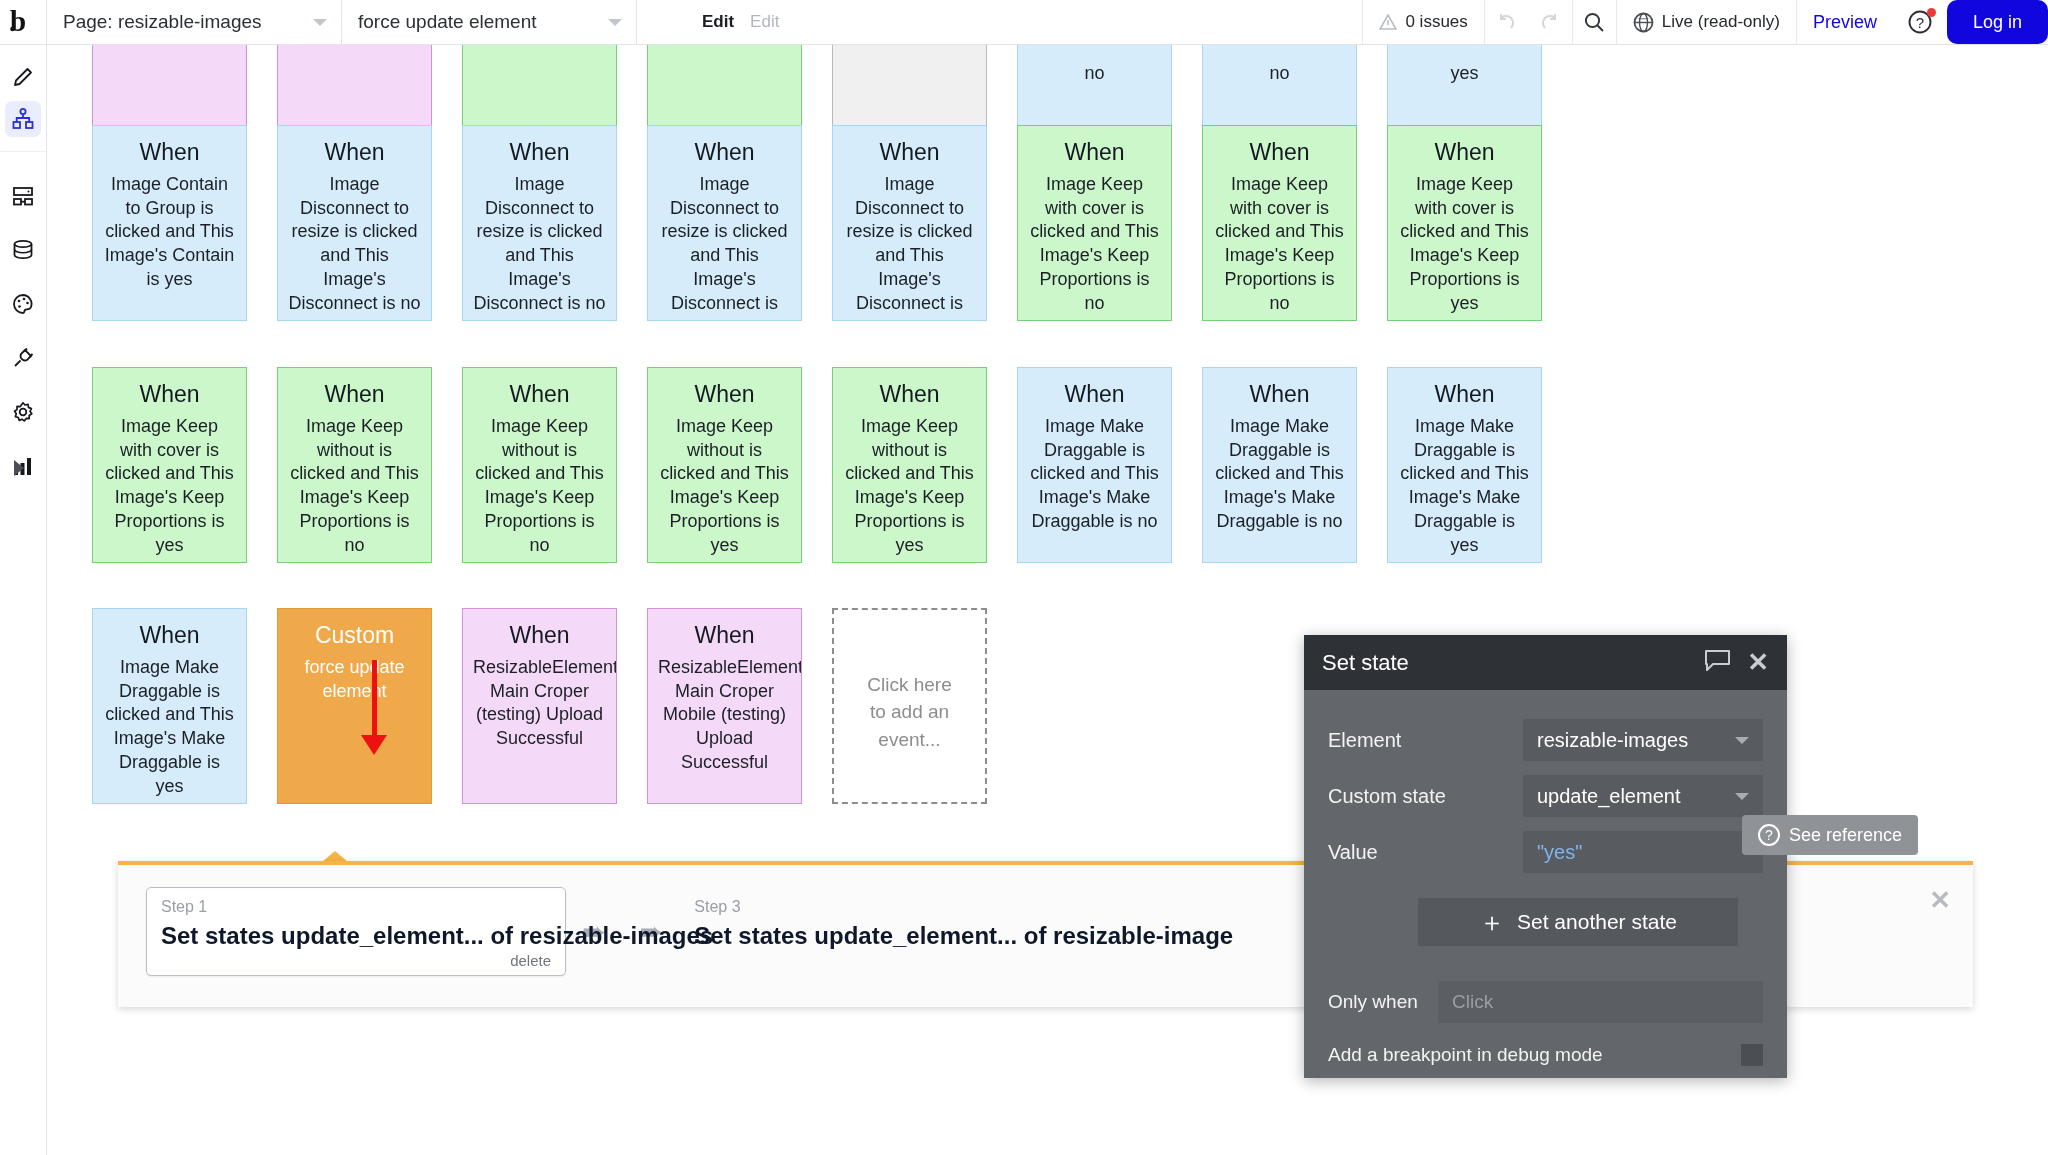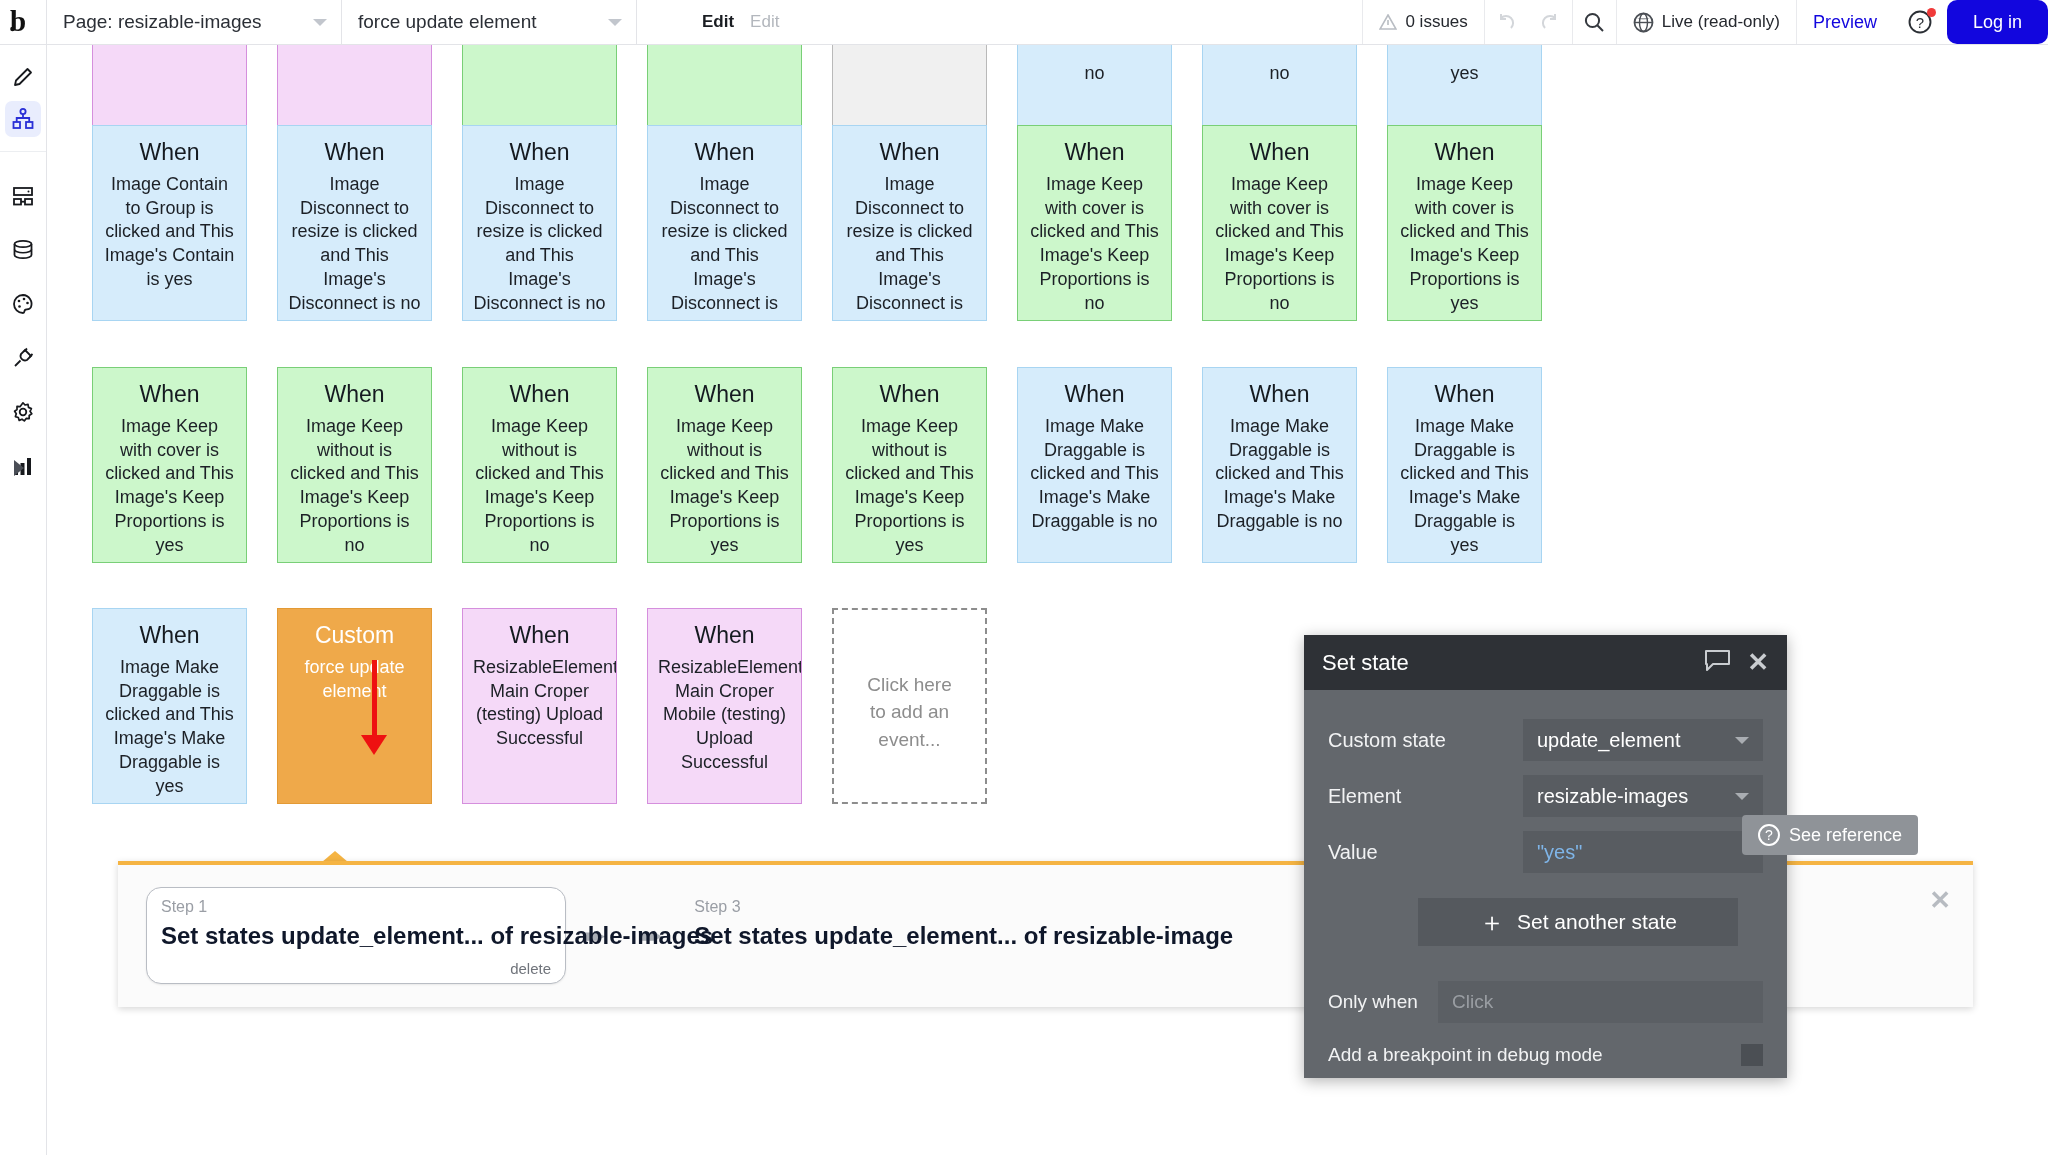--- a/index.html
+++ b/index.html
@@ -95,28 +95,28 @@
 
   
   .steps-panel{
     position:absolute; left:118px; top:861px; width:1855px; height:146px;
     background:#fbfbfb; border-top:4px solid #f5b443;
     box-shadow:0 2px 7px rgba(0,0,0,.16);
   }
   .steps-inner{ display:flex; align-items:flex-start; padding:22px 28px; gap:0; }
   .step{ position:relative; }
   .step-box{
-    border:1px solid #b9bdc4; background:#fff; border-radius:15px;
+    border:1px solid #b9bdc4; background:#fff; border-radius:5px;
     padding:10px 14px 6px 14px; width:420px;
     box-shadow:0 1px 2px rgba(0,0,0,.08);
   }
   .step-box.plain{ border:none; box-shadow:none; background:transparent; padding-top:11px;}
   .step-label{ font-size:16px; color:#9a9ea5; margin-bottom:6px; }
   .step-text{ font-size:24px; color:#0f172a; white-space:nowrap;font-weight:bold; }
-  .step-del{ text-align:right; font-size:15px; color:#70747b; margin-top:10px;}
+  .step-del{ text-align:right; font-size:15px; color:#70747b; margin-top:2px;}
   .step-arrow{ align-self:center; margin:0 16px; color:#a9adb4; font-size:30px; }
   .panel-x{ position:absolute; right:22px; top:20px; color:#b7bbc1; font-size:26px;
             font-weight:bold; }
 
   
   .ss{
     position:absolute; left:1304px; top:635px; width:483px; height:443px;
     box-shadow:0 3px 14px rgba(0,0,0,.30); z-index:60;
   }
   .ss-head{
@@ -450,34 +450,34 @@
         <span>
           <svg width="27" height="24" viewBox="0 0 27 24">
               <path d="M2 2 H25 V15 H9 L3 21 V15 H2 Z" fill="none" stroke="#c9ccd0" stroke-width="2" stroke-linejoin="round"></path>
             </svg>
         </span>
         <span style="font-size:26px;font-weight:bold;color:#c9ccd0;">✕</span>
       </div>
     </div>
     <div class="ss-body">
       <div class="ss-row">
+        <div class="ss-lab">Element</div>
+        <div class="ss-field">
+          <span>resizable-images</span>
+          <span class="dcaret"></span>
+        </div>
+      </div>
+      <div class="ss-row">
         <div class="ss-lab">Custom state</div>
         <div class="ss-field">
           <span>update_element</span>
           <span class="dcaret"></span>
         </div>
       </div>
       <div class="ss-row">
-        <div class="ss-lab">Element</div>
-        <div class="ss-field">
-          <span>resizable-images</span>
-          <span class="dcaret"></span>
-        </div>
-      </div>
-      <div class="ss-row">
         <div class="ss-lab">Value</div>
         <div class="ss-field val">
           <span>"yes"</span>
         </div>
       </div>
 
       <div class="ss-btn">
         <span style="font-size:26px;line-height:1;">＋</span>
         <span>Set another state</span>
       </div>

